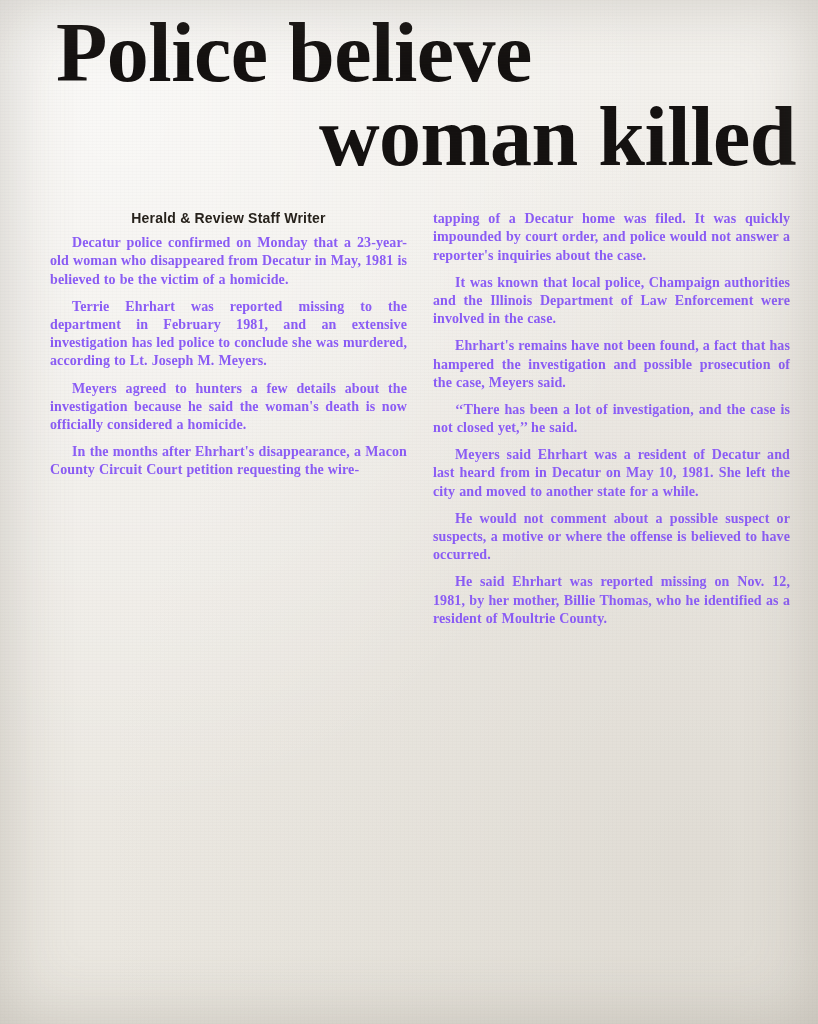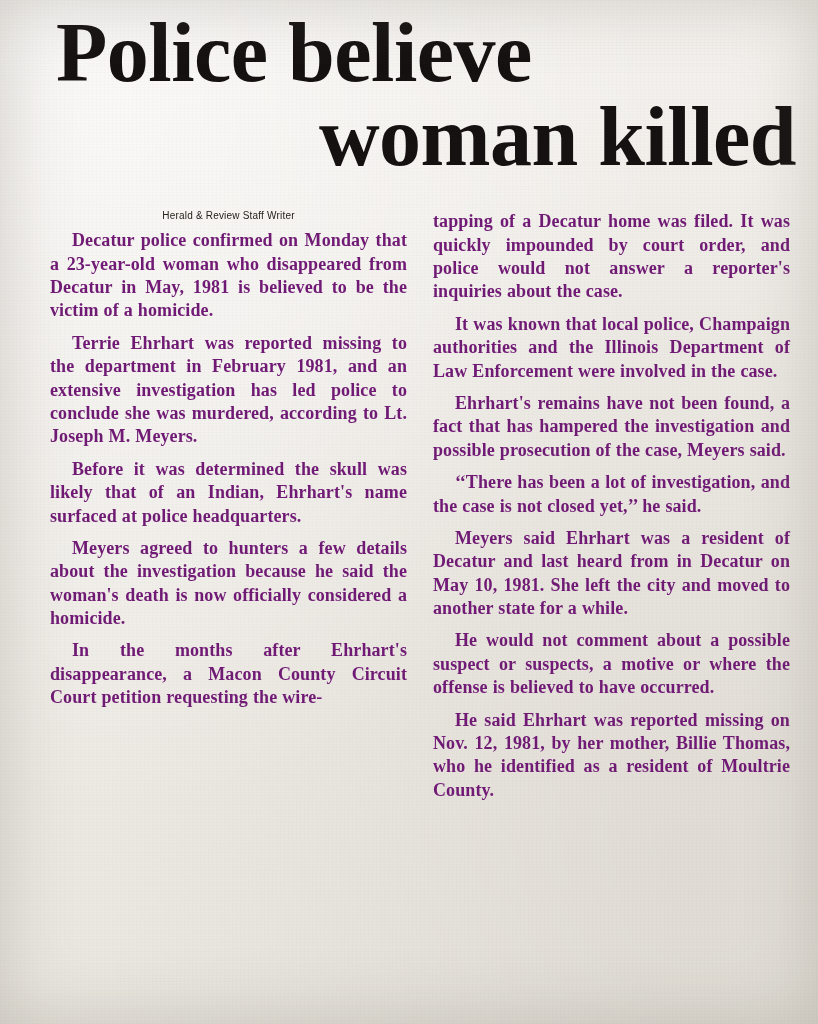--- a/index.html
+++ b/index.html
@@ -78,36 +78,36 @@
     font-family: "Liberation Serif", serif;
     font-weight: bold;
     font-size: 21px;
     letter-spacing: 0.3px;
     text-align: center;
     margin: 0 0 1px 0;
     color: #17140f;
   }
   .byline-sub {
     font-family: "Liberation Sans", sans-serif;
-    font-weight: normal;
-    font-size: 10px;
+    font-weight: bold;
+    font-size: 14px;
     letter-spacing: 0.2px;
     text-align: center;
     margin: 0 0 8px 0;
     color: #26211b;
   }
 
   p.body {
     margin: 0 0 9px 0;
     font-family: "Liberation Serif", serif;
-    font-size: 18px;
+    font-size: 14px;
     line-height: 1.30;
     text-align: justify;
     text-indent: 22px;
-    color: #701a75;
+    color: #8b5cf6;
     font-weight: 600;
     letter-spacing: 0.1px;
     word-spacing: 0.4px;
   }
   p.body.first {
     text-indent: 22px;
   }
   p.body.cont {
     text-indent: 0;
   }
@@ -135,21 +135,20 @@
     <span class="headline-line l2">woman killed</span>
   </div>
 
   <div class="columns">
 
     <div class="col left">
       <div class="byline-sub">Herald &amp; Review Staff Writer</div>
 
       <p class="body first">Decatur police confirmed on Monday that a 23-year-old woman who disappeared from Decatur in May, 1981 is believed to be the victim of a homicide.</p>
       <p class="body">Terrie Ehrhart was reported missing to the department in February 1981, and an extensive investigation has led police to conclude she was murdered, according to Lt. Joseph M. Meyers.</p>
-      <p class="body">Before it was determined the skull was likely that of an Indian, Ehrhart's name surfaced at police headquarters.</p>
       <p class="body">Meyers agreed to hunters a few details about the investigation because he said the woman's death is now officially considered a homicide.</p>
       <p class="body">In the months after Ehrhart's disappearance, a Macon County Circuit Court petition requesting the wire-</p>
     </div>
 
     <div class="col right">
       <p class="body cont">tapping of a Decatur home was filed. It was quickly impounded by court order, and police would not answer a reporter's inquiries about the case.</p>
       <p class="body">It was known that local police, Champaign authorities and the Illinois Department of Law Enforcement were involved in the case.</p>
       <p class="body">Ehrhart's remains have not been found, a fact that has hampered the investigation and possible prosecution of the case, Meyers said.</p>
       <p class="body">‘‘There has been a lot of investigation, and the case is not closed yet,’’ he said.</p>
       <p class="body">Meyers said Ehrhart was a resident of Decatur and last heard from in Decatur on May 10, 1981. She left the city and moved to another state for a while.</p>

